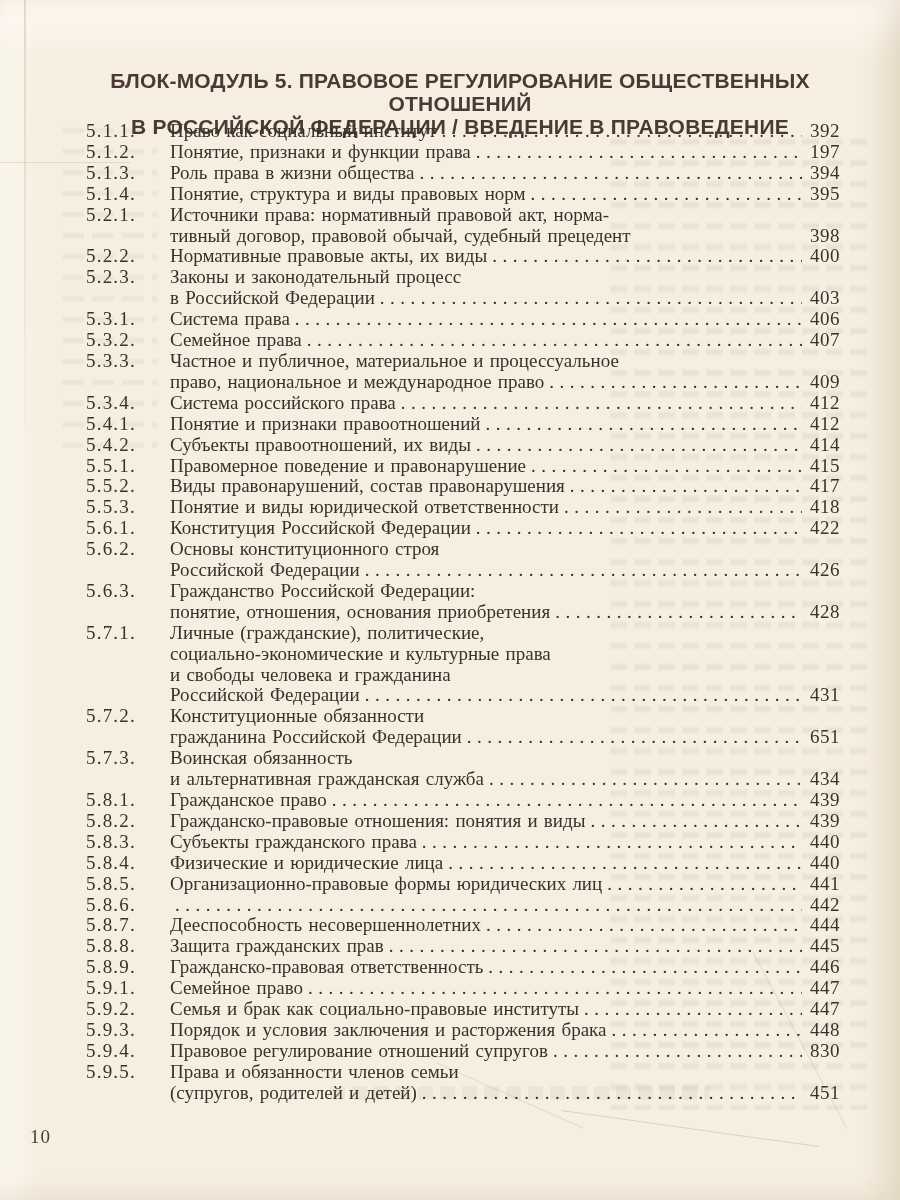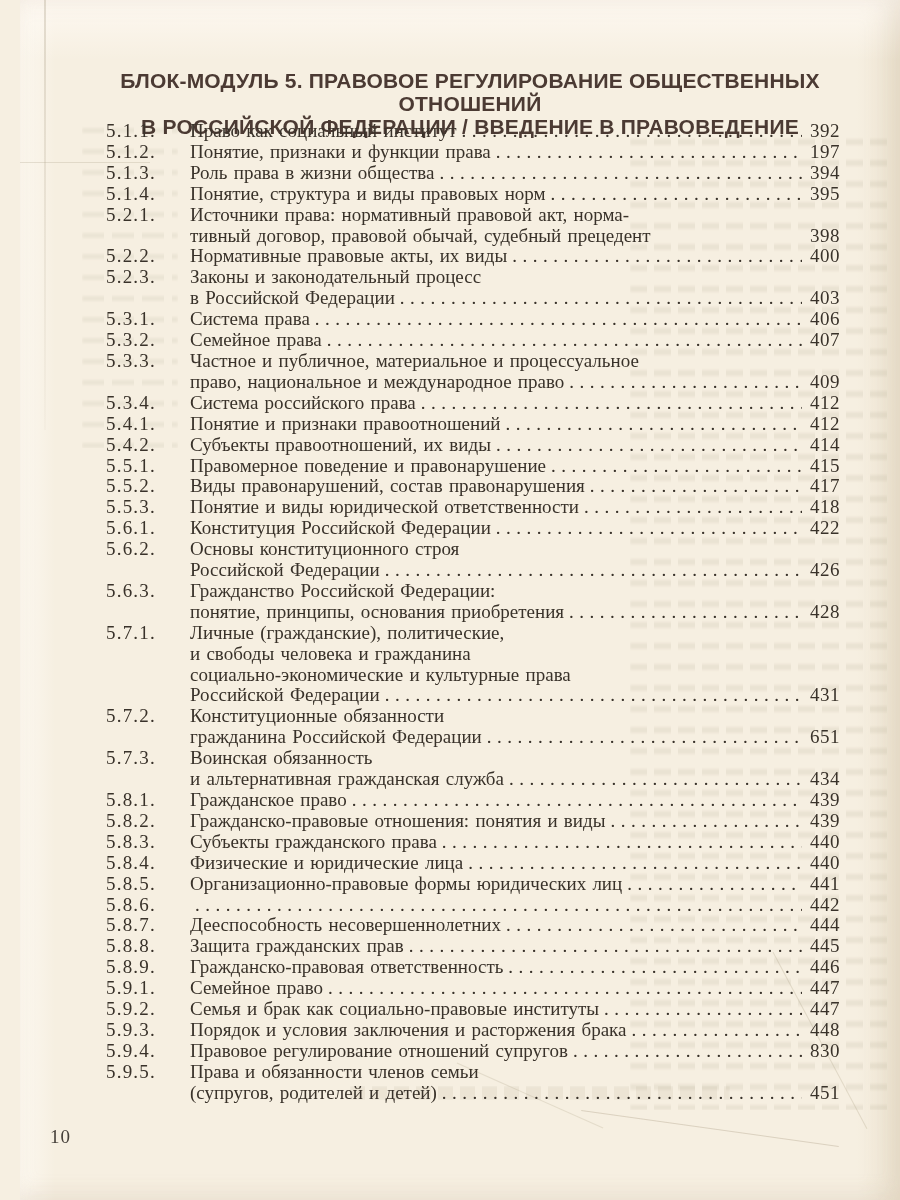--- a/index.html
+++ b/index.html
@@ -14,21 +14,20 @@
     background:var(--paper);
     font-family:"Liberation Serif","DejaVu Serif",serif;
   }
   .sheet{position:absolute;inset:0;
     background:
       linear-gradient(180deg, rgba(255,250,244,.85) 0%, rgba(255,250,244,0) 5%),
       linear-gradient(90deg, rgba(255,252,246,.7) 0%, rgba(255,252,246,0) 4%),
       linear-gradient(270deg, rgba(221,206,178,.28) 0%, rgba(221,206,178,0) 5%),
       var(--paper);
     box-shadow:inset -14px 0 22px rgba(190,172,143,.18), inset 0 -10px 18px rgba(205,190,165,.10);
-    margin-left:20px;
   }
   
   .crease{position:absolute;pointer-events:none;}
   .crease.v1{left:24px;top:0;width:2px;height:430px;background:linear-gradient(180deg,rgba(176,165,142,.35),rgba(176,165,142,.05));}
   .crease.h1{left:0;top:162px;width:130px;height:1px;background:rgba(176,165,142,.30);}
   .crease.d1{left:560px;top:1128px;width:260px;height:1px;background:rgba(186,174,150,.45);transform:rotate(8deg);}
   .crease.d2{left:700px;top:1040px;width:200px;height:1px;background:rgba(186,174,150,.35);transform:rotate(62deg);}
   .crease.d3{left:430px;top:1095px;width:160px;height:1px;background:rgba(186,174,150,.30);transform:rotate(24deg);}
   .ghost{position:absolute;pointer-events:none;filter:blur(1.1px);opacity:.5;}
   .ghost.col{
@@ -223,35 +222,35 @@
         <span class="title">Российской Федерации</span>
         <span class="leader"></span>
         <span class="page">426</span>
       </div>
       <div class="toc-row">
         <span class="num">5.6.3.</span>
         <span class="title">Гражданство Российской Федерации:</span>
       </div>
       <div class="toc-row">
         <span class="num"></span>
-        <span class="title">понятие, принципы, основания приобретения</span>
+        <span class="title">понятие, отношения, основания приобретения</span>
         <span class="leader"></span>
         <span class="page">428</span>
       </div>
       <div class="toc-row">
         <span class="num">5.7.1.</span>
         <span class="title">Личные (гражданские), политические,</span>
       </div>
       <div class="toc-row">
         <span class="num"></span>
+        <span class="title">социально-экономические и культурные права</span>
+      </div>
+      <div class="toc-row">
+        <span class="num"></span>
         <span class="title">и свободы человека и гражданина</span>
-      </div>
-      <div class="toc-row">
-        <span class="num"></span>
-        <span class="title">социально-экономические и культурные права</span>
       </div>
       <div class="toc-row">
         <span class="num"></span>
         <span class="title">Российской Федерации</span>
         <span class="leader"></span>
         <span class="page">431</span>
       </div>
       <div class="toc-row">
         <span class="num">5.7.2.</span>
         <span class="title">Конституционные обязанности</span>

